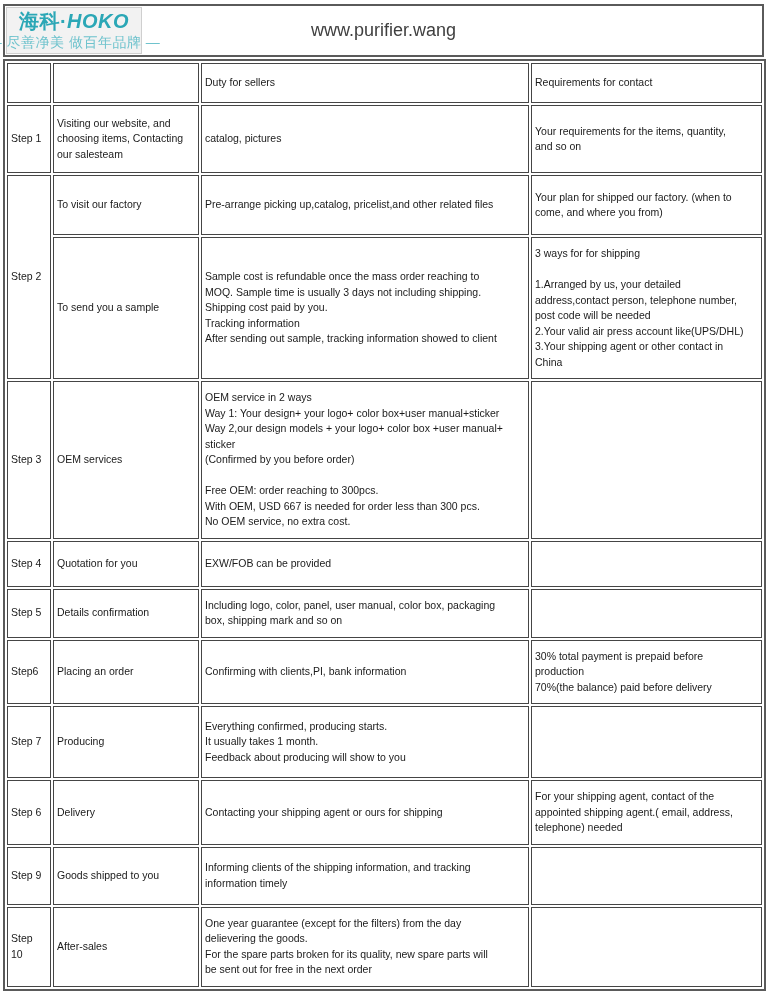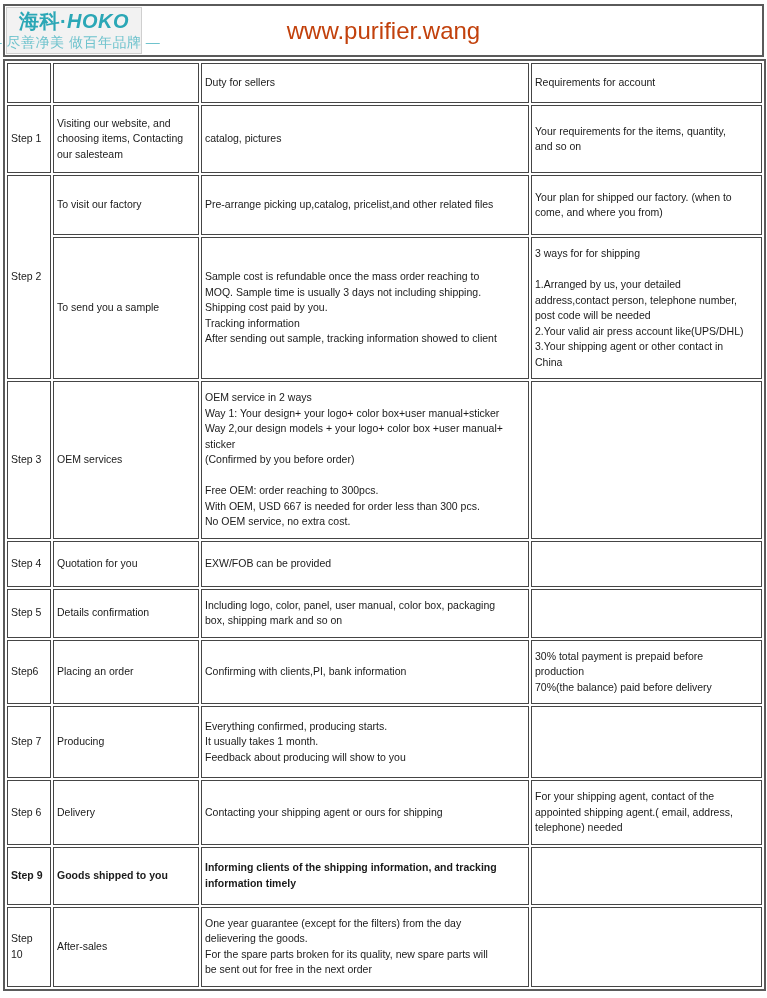--- a/index.html
+++ b/index.html
@@ -48,22 +48,22 @@
   }
   .logo-brand .en { font-style: italic; }
   .logo-tagline {
     color: #6fc3cd;
     font-size: 14px;
     margin-top: 3px;
     white-space: nowrap;
     letter-spacing: 0.5px;
   }
   .site-url {
-    font-size: 24px;
-    color: #c2410c;
+    font-size: 18px;
+    color: #404040;
   }
 
   
   table.order-table {
     width: 761px;
     table-layout: fixed;
     border-collapse: separate;
     border-spacing: 2px;
     border: 2px solid #5a5a5a;
     background: #ffffff;
@@ -88,21 +88,21 @@
   tbody tr:nth-child(1)  { height: 40px;  }   
   tbody tr:nth-child(2)  { height: 68px;  }   
   tbody tr:nth-child(3)  { height: 60px;  }   
   tbody tr:nth-child(4)  { height: 128px; }   
   tbody tr:nth-child(5)  { height: 154px; }   
   tbody tr:nth-child(6)  { height: 46px; margin-left: 8px;  }   
   tbody tr:nth-child(7)  { height: 28px;  }   
   tbody tr:nth-child(8)  { height: 46px;  }   
   tbody tr:nth-child(9)  { height: 72px;  }   
   tbody tr:nth-child(10) { height: 64px;  }   
-  tbody tr:nth-child(11) { height: 58px; font-weight: bold;  }   
+  tbody tr:nth-child(11) { height: 58px;  }   
   tbody tr:nth-child(12) { height: 80px;  }   
 </style>
 </head>
 <body>
 
 <div class="header-band">
   <div class="logo-box">
     <div class="logo-brand"><span class="cn">海科·</span><span class="en">HOKO</span></div>
     <div class="logo-tagline">— 尽善净美 做百年品牌 —</div>
   </div>
@@ -115,21 +115,21 @@
       <col class="c-action">
       <col class="c-seller">
       <col class="c-buyer">
   </colgroup>
   <tbody>
 
   <tr>
         <td></td>
         <td></td>
         <td>Duty for sellers</td>
-        <td>Requirements for account</td>
+        <td>Requirements for contact</td>
       </tr>
       <tr>
         <td>Step 1</td>
         <td>Visiting our website, and
 choosing items, Contacting
 our salesteam</td>
         <td>catalog, pictures</td>
         <td>Your requirements for the items, quantity,
 and so on</td>
       </tr>

